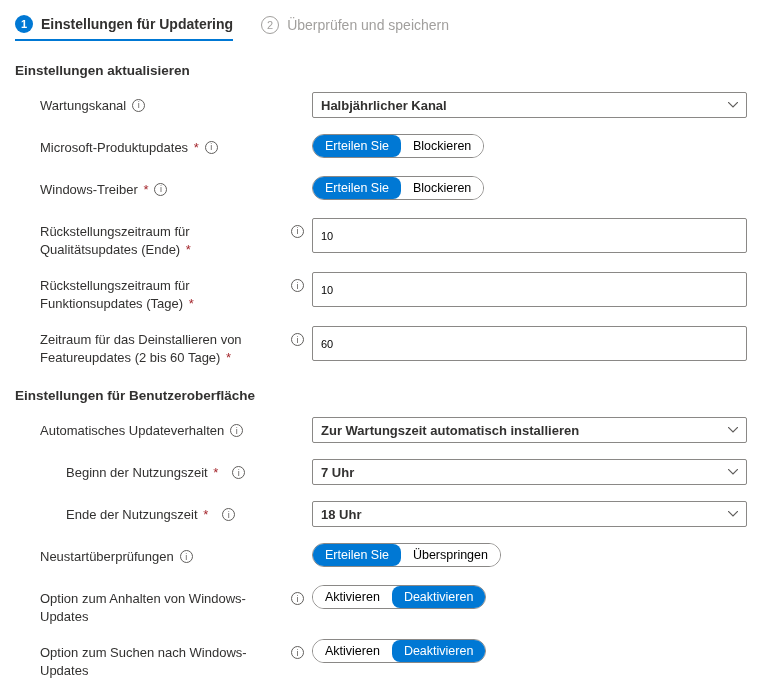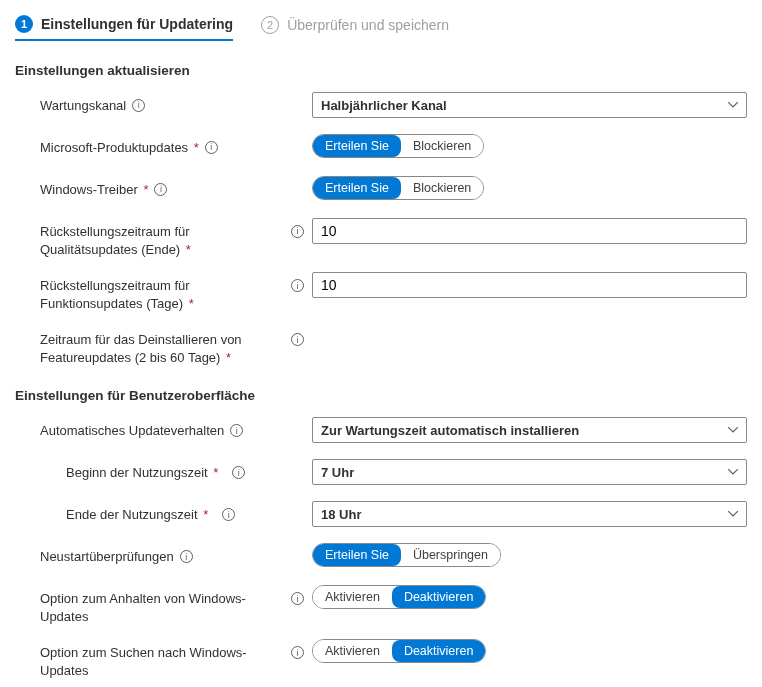--- a/index.html
+++ b/index.html
@@ -113,42 +113,42 @@
   .chev {
     width: 10px;
     height: 10px;
     display: flex;
     align-items: center;
     justify-content: center;
   }
   .chev svg { width: 10px; height: 6px; }
   .textin {
     width: 100%;
-    height: 26px;
+    height: 35px;
     border: 1px solid #8a8886;
     border-radius: 2px;
     padding: 0 8px;
-    font-size: 14px;
+    font-size: 11px;
     font-family: inherit;
   }
   .pill-group {
     display: inline-flex;
     border: 1px solid #8a8886;
     border-radius: 14px;
     overflow: hidden;
     height: 24px;
   }
   .pill {
     padding: 0 12px;
     display: flex;
     align-items: center;
     font-size: 12.5px;
     cursor: pointer;
     background: #fff;
-    color: #404040;
+    color: #000000;
   }
   .pill.sel {
     background: #0078d4;
     color: #fff;
     border-radius: 8px;
   }
 </style>
 </head>
 <body>
 
@@ -236,20 +236,23 @@
   </div>
 </div>
 
 <div class="row">
   <div class="label-col">
     <span>
       <span class="label-text">Zeitraum für das Deinstallieren von Featureupdates (2 bis 60 Tage)</span><span class="req"> *</span>
     </span>
     <span class="info">i</span>
   </div>
+  <div class="control-col">
+    <input class="textin" value="60" style="">
+  </div>
 </div>
 
 <div class="section-heading">Einstellungen für Benutzeroberfläche</div>
 
 <div class="row">
   <div class="label-col">
     <span class="label-text">Automatisches Updateverhalten</span>
     <span class="info">i</span>
   </div>
   <div class="control-col">

